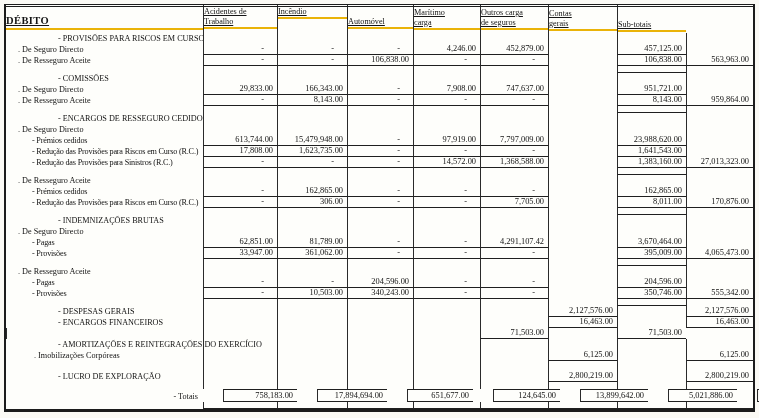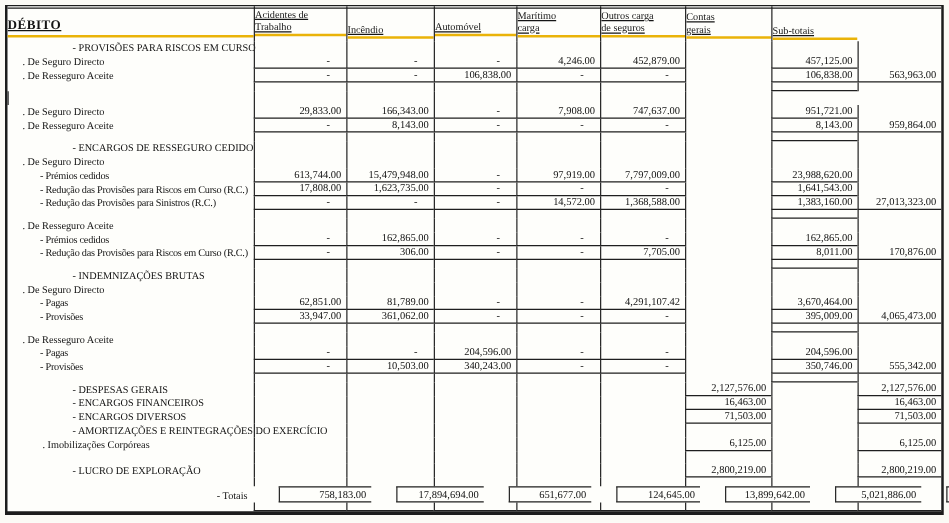--- a/index.html
+++ b/index.html
@@ -11,21 +11,21 @@
   }
   .tbl::before{content:"";position:absolute;left:0;right:0;top:1px;border-top:1px solid #1c1c1c;}
   
   .hdr{display:grid;grid-template-columns:var(--gc);height:28px;}
   .hc{box-sizing:border-box;border-left:1px solid #2a2a2a;display:flex;flex-direction:column;justify-content:flex-end;align-items:center;overflow:hidden;}
   .hc0{border-left:none;}
   .hl{width:100%;text-align:left;border-bottom:2px solid #eab308;
       font:8.2px/9.5px "Liberation Serif",serif;color:#151515;white-space:pre-line;padding-bottom:1px;text-decoration:underline;}
   .hc0 .hl{font-weight:bold;font-size:10.5px;line-height:12px;letter-spacing:.4px;margin-bottom:3px;}
   .hc1 .hl{margin-bottom:4px;}
-  .hc2 .hl{margin-bottom:2px;}
+  .hc2 .hl{margin-bottom:14px;}
   .hc3 .hl{margin-bottom:4px;}
   .hc4 .hl{margin-bottom:3px;}
   .hc5 .hl{margin-bottom:3px;}
   .hc6 .hl{margin-bottom:2px;}
   .hc7 .hl{margin-bottom:1px;}
   .hc8 .hl{margin-bottom:1px;}
   
   .row{display:grid;grid-template-columns:var(--gc);}
   .row.data,.row.section{height:11px;}
   .row.spacer{height:7px;}
@@ -119,20 +119,21 @@
         <div class="c v"></div>
         <div class="c v"></div>
         <div class="c v"></div>
         <div class="c v"></div>
         <div class="c v"></div>
         <div class="c v"></div>
         <div class="c v u"></div>
         <div class="c v"></div>
       </div>
       <div class="row section">
+        <div class="c d i0">- COMISSÕES</div>
         <div class="c v"></div>
         <div class="c v"></div>
         <div class="c v"></div>
         <div class="c v"></div>
         <div class="c v"></div>
         <div class="c v"></div>
         <div class="c v"></div>
         <div class="c v"></div>
       </div>
       <div class="row data">
@@ -393,21 +394,20 @@
         <div class="c v"></div>
         <div class="c v"></div>
         <div class="c v"></div>
         <div class="c v"></div>
         <div class="c v"></div>
         <div class="c v u">16,463.00</div>
         <div class="c v"></div>
         <div class="c v u">16,463.00</div>
       </div>
       <div class="row data">
-        <div class="c d i0">- ENCARGOS DIVERSOS</div>
         <div class="c v"></div>
         <div class="c v"></div>
         <div class="c v"></div>
         <div class="c v"></div>
         <div class="c v"></div>
         <div class="c v u">71,503.00</div>
         <div class="c v"></div>
         <div class="c v u">71,503.00</div>
       </div>
       <div class="row section">

